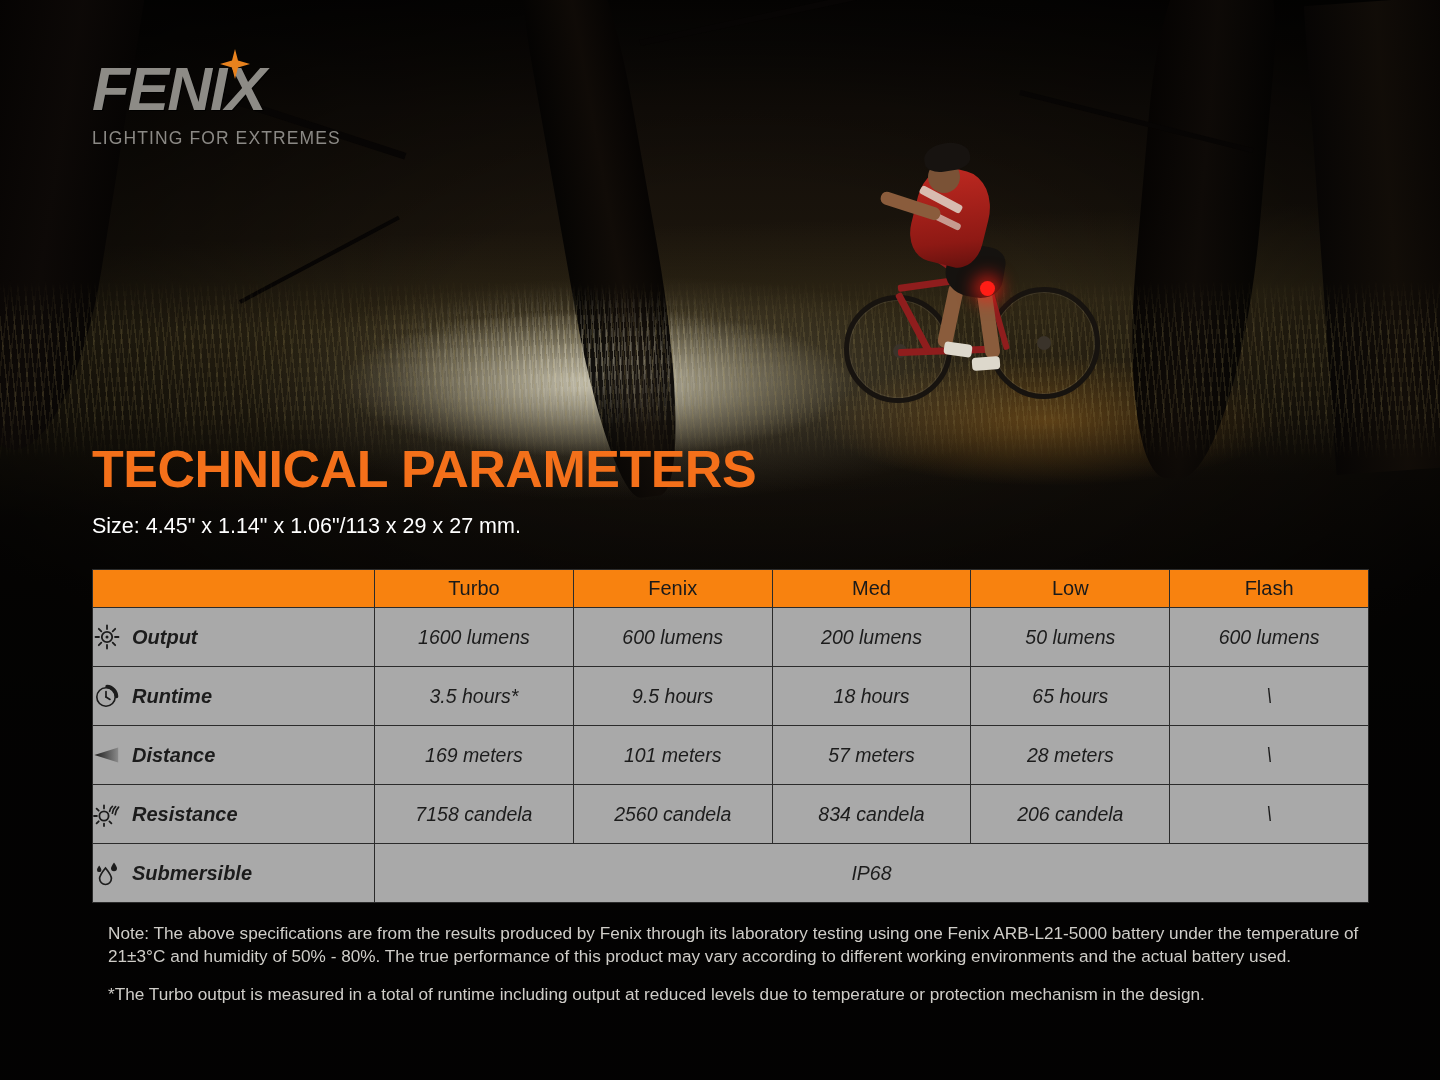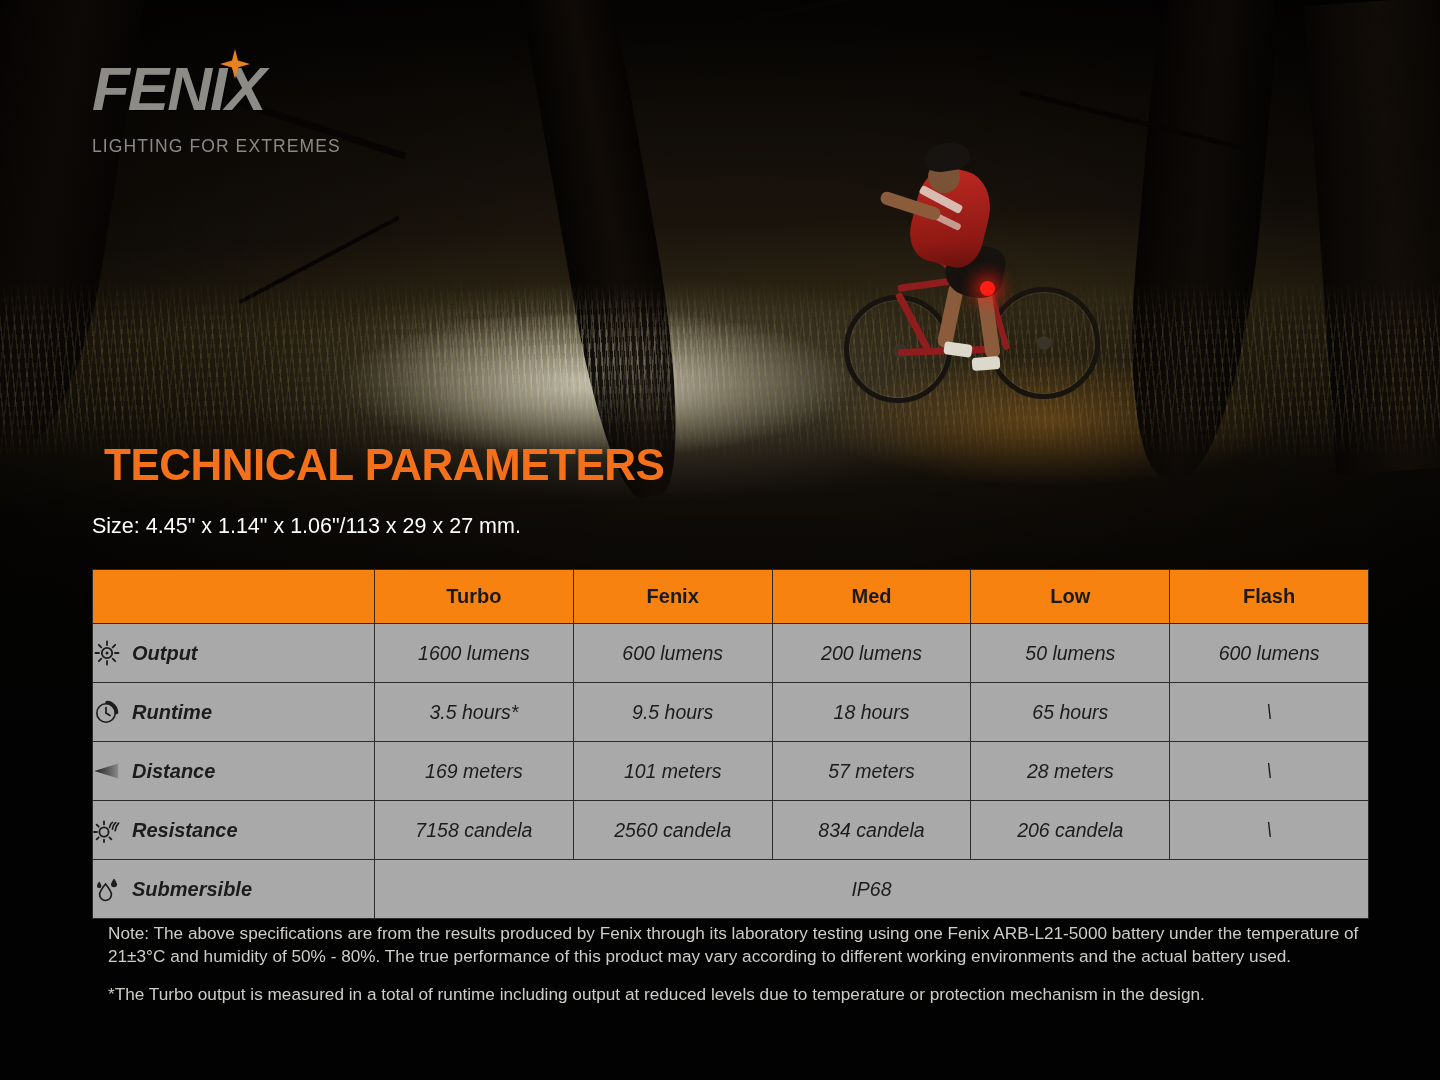--- a/index.html
+++ b/index.html
@@ -167,29 +167,29 @@
     color: #8d8b86;
     text-shadow: 1px 1px 0 rgba(0,0,0,0.8);
   }
   .logo-star {
     position: absolute; left: 128px; top: -9px;
     width: 30px; height: 30px;
     background: #e8821e;
     clip-path: polygon(50% 0%, 60% 38%, 100% 50%, 60% 62%, 50% 100%, 40% 62%, 0% 50%, 40% 38%);
   }
   .logo-tag {
-    margin-top: 16px;
+    margin-top: 8px;
     font-size: 17.5px; letter-spacing: 1.1px;
     color: #8b8985; font-weight: normal;
   }
 
   
   .title {
-    position: absolute; left: 104px; top: 442px;
-    font-size: 44px; font-weight: bold; letter-spacing: -0.5px;
+    position: absolute; left: 92px; top: 442px;
+    font-size: 52px; font-weight: bold; letter-spacing: -0.5px;
     color: #f4701a; line-height: 1.05;
   }
   .specline {
     position: absolute; left: 92px; top: 514px;
     width: 1280px; height: 30px;
     color: #ffffff; font-size: 21.5px; white-space: nowrap;
   }
   .spec-size { position: absolute; left: 0; top: 0; }
   .spec-weight { position: absolute; left: 638px; top: 0; }
   .spec-label { font-weight: normal; text-align: center; }
@@ -203,22 +203,22 @@
     color: #1c1c1c;
   }
   table.spec th, table.spec td {
     border: 1.5px solid #2b2b2b;
     text-align: center;
     background: #a9a9a9;
     padding: 0;
   }
   table.spec thead th {
     background: #f8820f;
-    height: 54px;
-    font-weight: bold;
+    height: 38px;
+    font-weight: normal;
     font-size: 20px;
     color: #1a1a1a;
   }
   table.spec thead th.blank { background: #f8820f; }
   table.spec tbody td { height: 59px; font-style: italic; }
   td.labelcell {
     text-align: left;
     padding-left: 14px;
     font-weight: bold;
     font-size: 20px;

